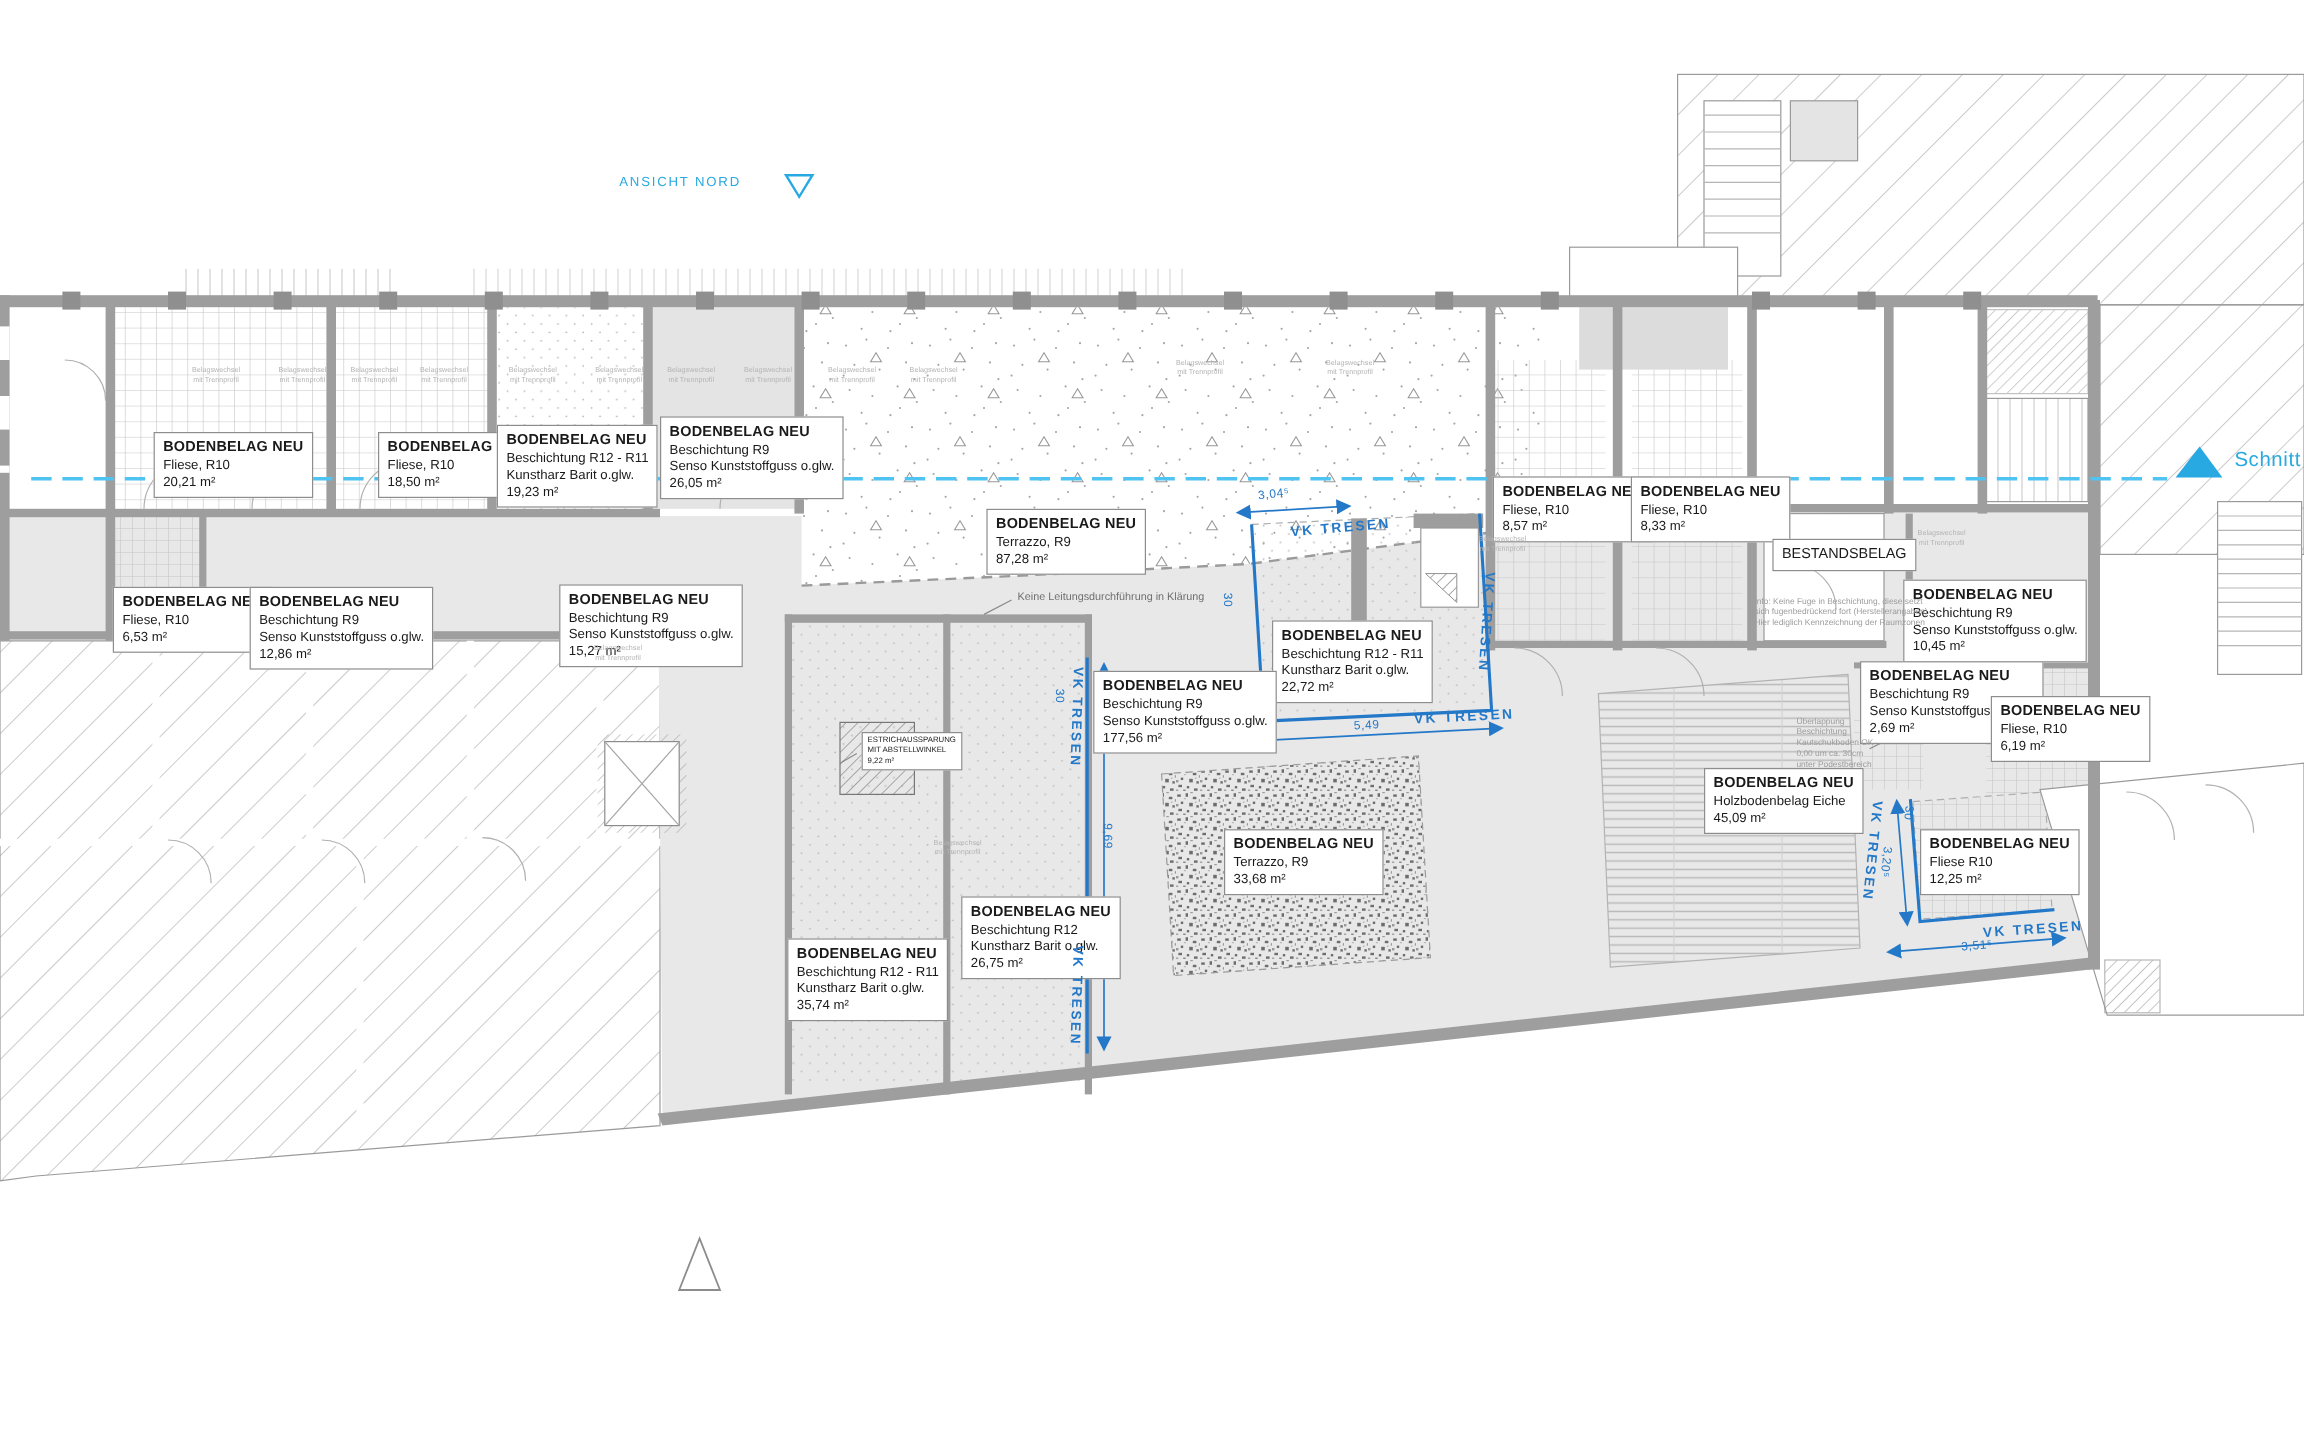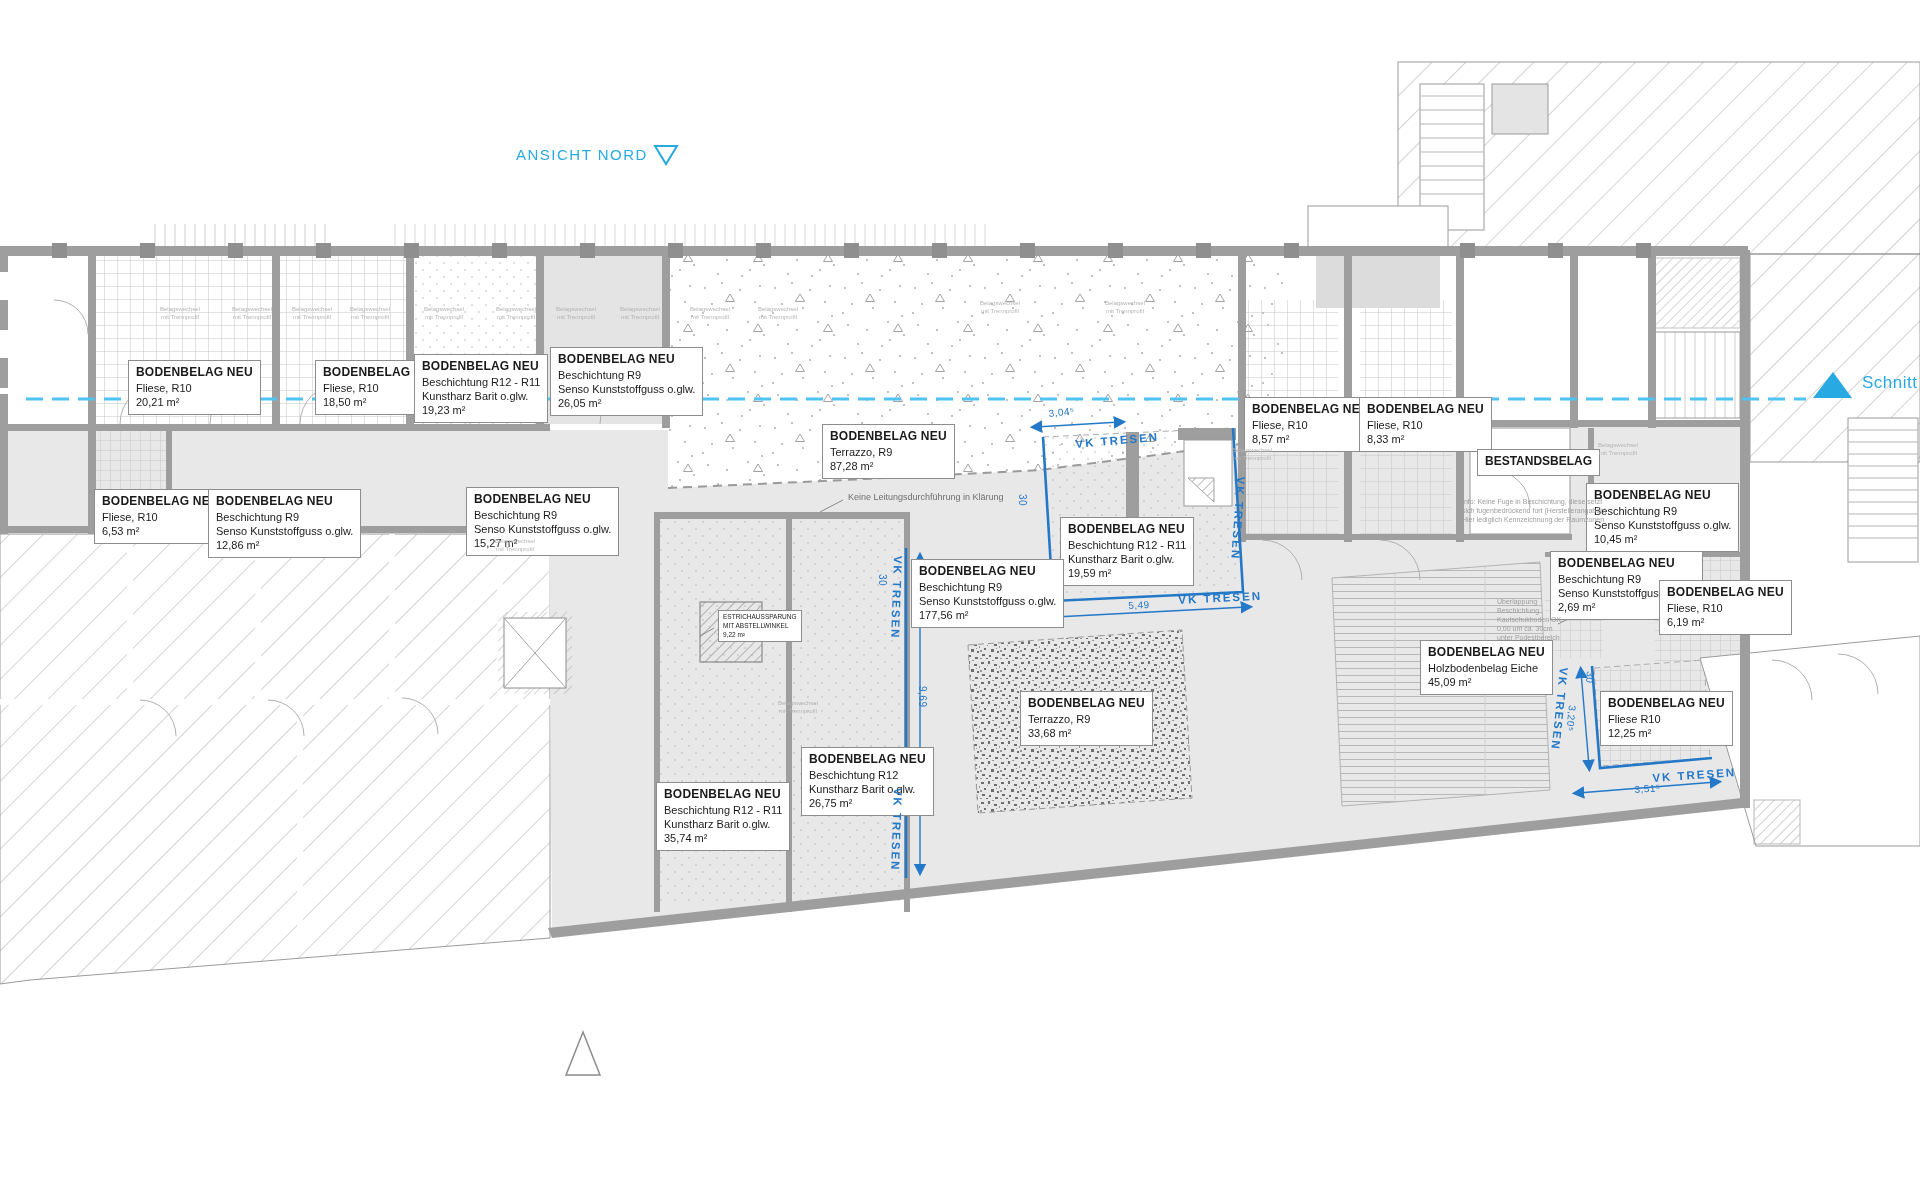--- a/index.html
+++ b/index.html
@@ -4,31 +4,31 @@
 <style>
   html,body{margin:0;padding:0;background:#fff;}
   #stage{position:relative;width:1920px;height:1191px;overflow:hidden;
          font-family:"Liberation Sans", sans-serif;background:#fff;}
   #bg{position:absolute;left:0;top:0;}
   .layer{position:absolute;left:0;top:0;width:1920px;height:1191px;pointer-events:none;}
   .lbl{position:absolute;background:#fff;border:1px solid #8d8d8d;padding:4px 7px 5px 7px;
        font-size:11px;line-height:1.3;color:#1a1a1a;white-space:nowrap;box-shadow:0 0 0 0;}
   .lbl .lt{font-weight:bold;font-size:12px;letter-spacing:.2px;}
   .lbl.small{font-size:6.5px;line-height:1.35;padding:2px 4px;}
-  .lbl.single{font-weight:bold;font-size:12px;}
+  .lbl.single{font-weight:normal;font-size:12px;}
   .blue{position:absolute;color:#2478c8;font-weight:bold;font-size:11.5px;letter-spacing:2px;
         white-space:nowrap;transform-origin:left top;}
   .dim{position:absolute;color:#2478c8;font-size:10px;letter-spacing:.5px;white-space:nowrap;
        transform-origin:left top;}
   .tiny{position:absolute;color:#b4b4b4;font-size:6px;line-height:1.25;text-align:center;
         white-space:nowrap;transform-origin:left top;}
   .note{position:absolute;color:#9d9d9d;font-size:7px;line-height:1.3;white-space:nowrap;}
   .ann{position:absolute;color:#6f6f6f;font-size:9px;white-space:nowrap;}
   .cyan{position:absolute;color:#29a9e1;white-space:nowrap;}
-  #ansicht{font-size:15px;letter-spacing:1.5px;}
+  #ansicht{font-size:11px;letter-spacing:1.5px;}
   #schnitt{font-size:17px;letter-spacing:.5px;}
 </style>
 </head>
 <body>
 
 <div id="stage">
 
   <svg id="bg" width="1920" height="1191" viewBox="0 0 1920 1191">
     <defs>
       <pattern id="hatch" width="24" height="24" patternUnits="userSpaceOnUse" patternTransform="rotate(45)">
@@ -327,21 +327,21 @@
       </div>
       <div class="lbl" style="left: 822px; top: 424px;">
         <div class="lt">BODENBELAG NEU</div>
         <div>Terrazzo, R9</div>
         <div>87,28 m²</div>
       </div>
       <div class="lbl" style="left: 1060px; top: 517px;">
         <div class="lt">BODENBELAG NEU</div>
         <div>Beschichtung R12 - R11</div>
         <div>Kunstharz Barit o.glw.</div>
-        <div>19,59 m²</div>
+        <div>22,72 m²</div>
       </div>
       <div class="lbl" style="left: 1244px; top: 397px;">
         <div class="lt">BODENBELAG NEU</div>
         <div>Fliese, R10</div>
         <div>8,57 m²</div>
       </div>
       <div class="lbl" style="left: 1359px; top: 397px;">
         <div class="lt">BODENBELAG NEU</div>
         <div>Fliese, R10</div>
         <div>8,33 m²</div>

